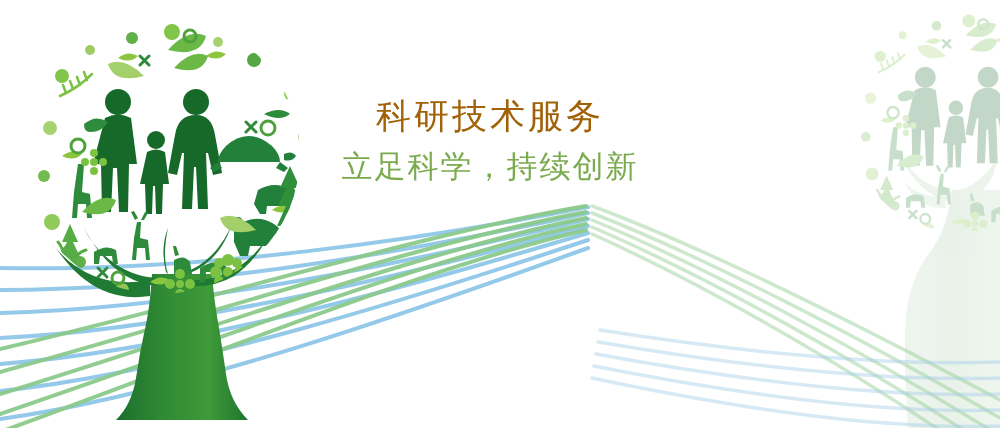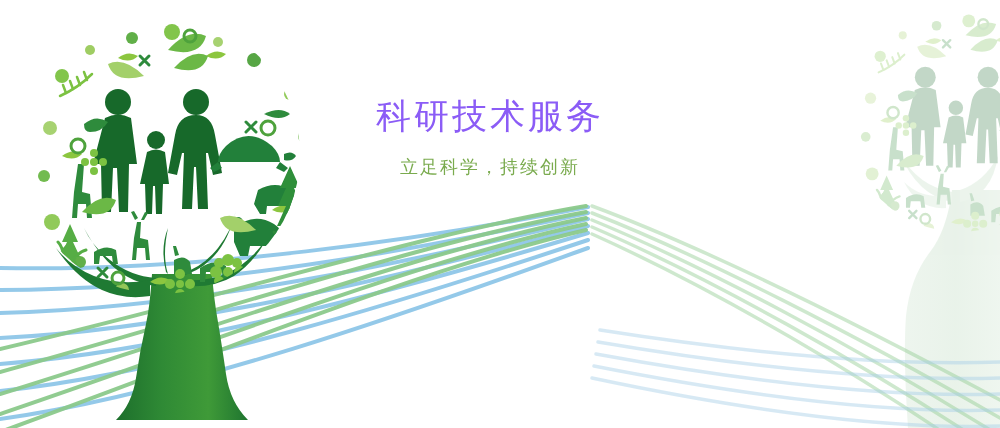--- a/index.html
+++ b/index.html
@@ -30,27 +30,27 @@
     left: 330px;
     top: 95px;
     width: 320px;
     text-align: center;
     z-index: 5;
   }
   .headline {
     font-size: 35px;
     line-height: 42px;
     letter-spacing: 3px;
-    color: #8b5cf6;
+    color: #a16207;
     font-weight: normal;
     margin: 0;
     white-space: nowrap;
   }
   .tagline {
-    font-size: 18px;
+    font-size: 31px;
     line-height: 32px;
     letter-spacing: 2px;
     color: #7aab4e;
     font-weight: normal;
     margin: 14px 0 16px 0;
     white-space: nowrap;
   }
 </style>
 </head>
 <body>

